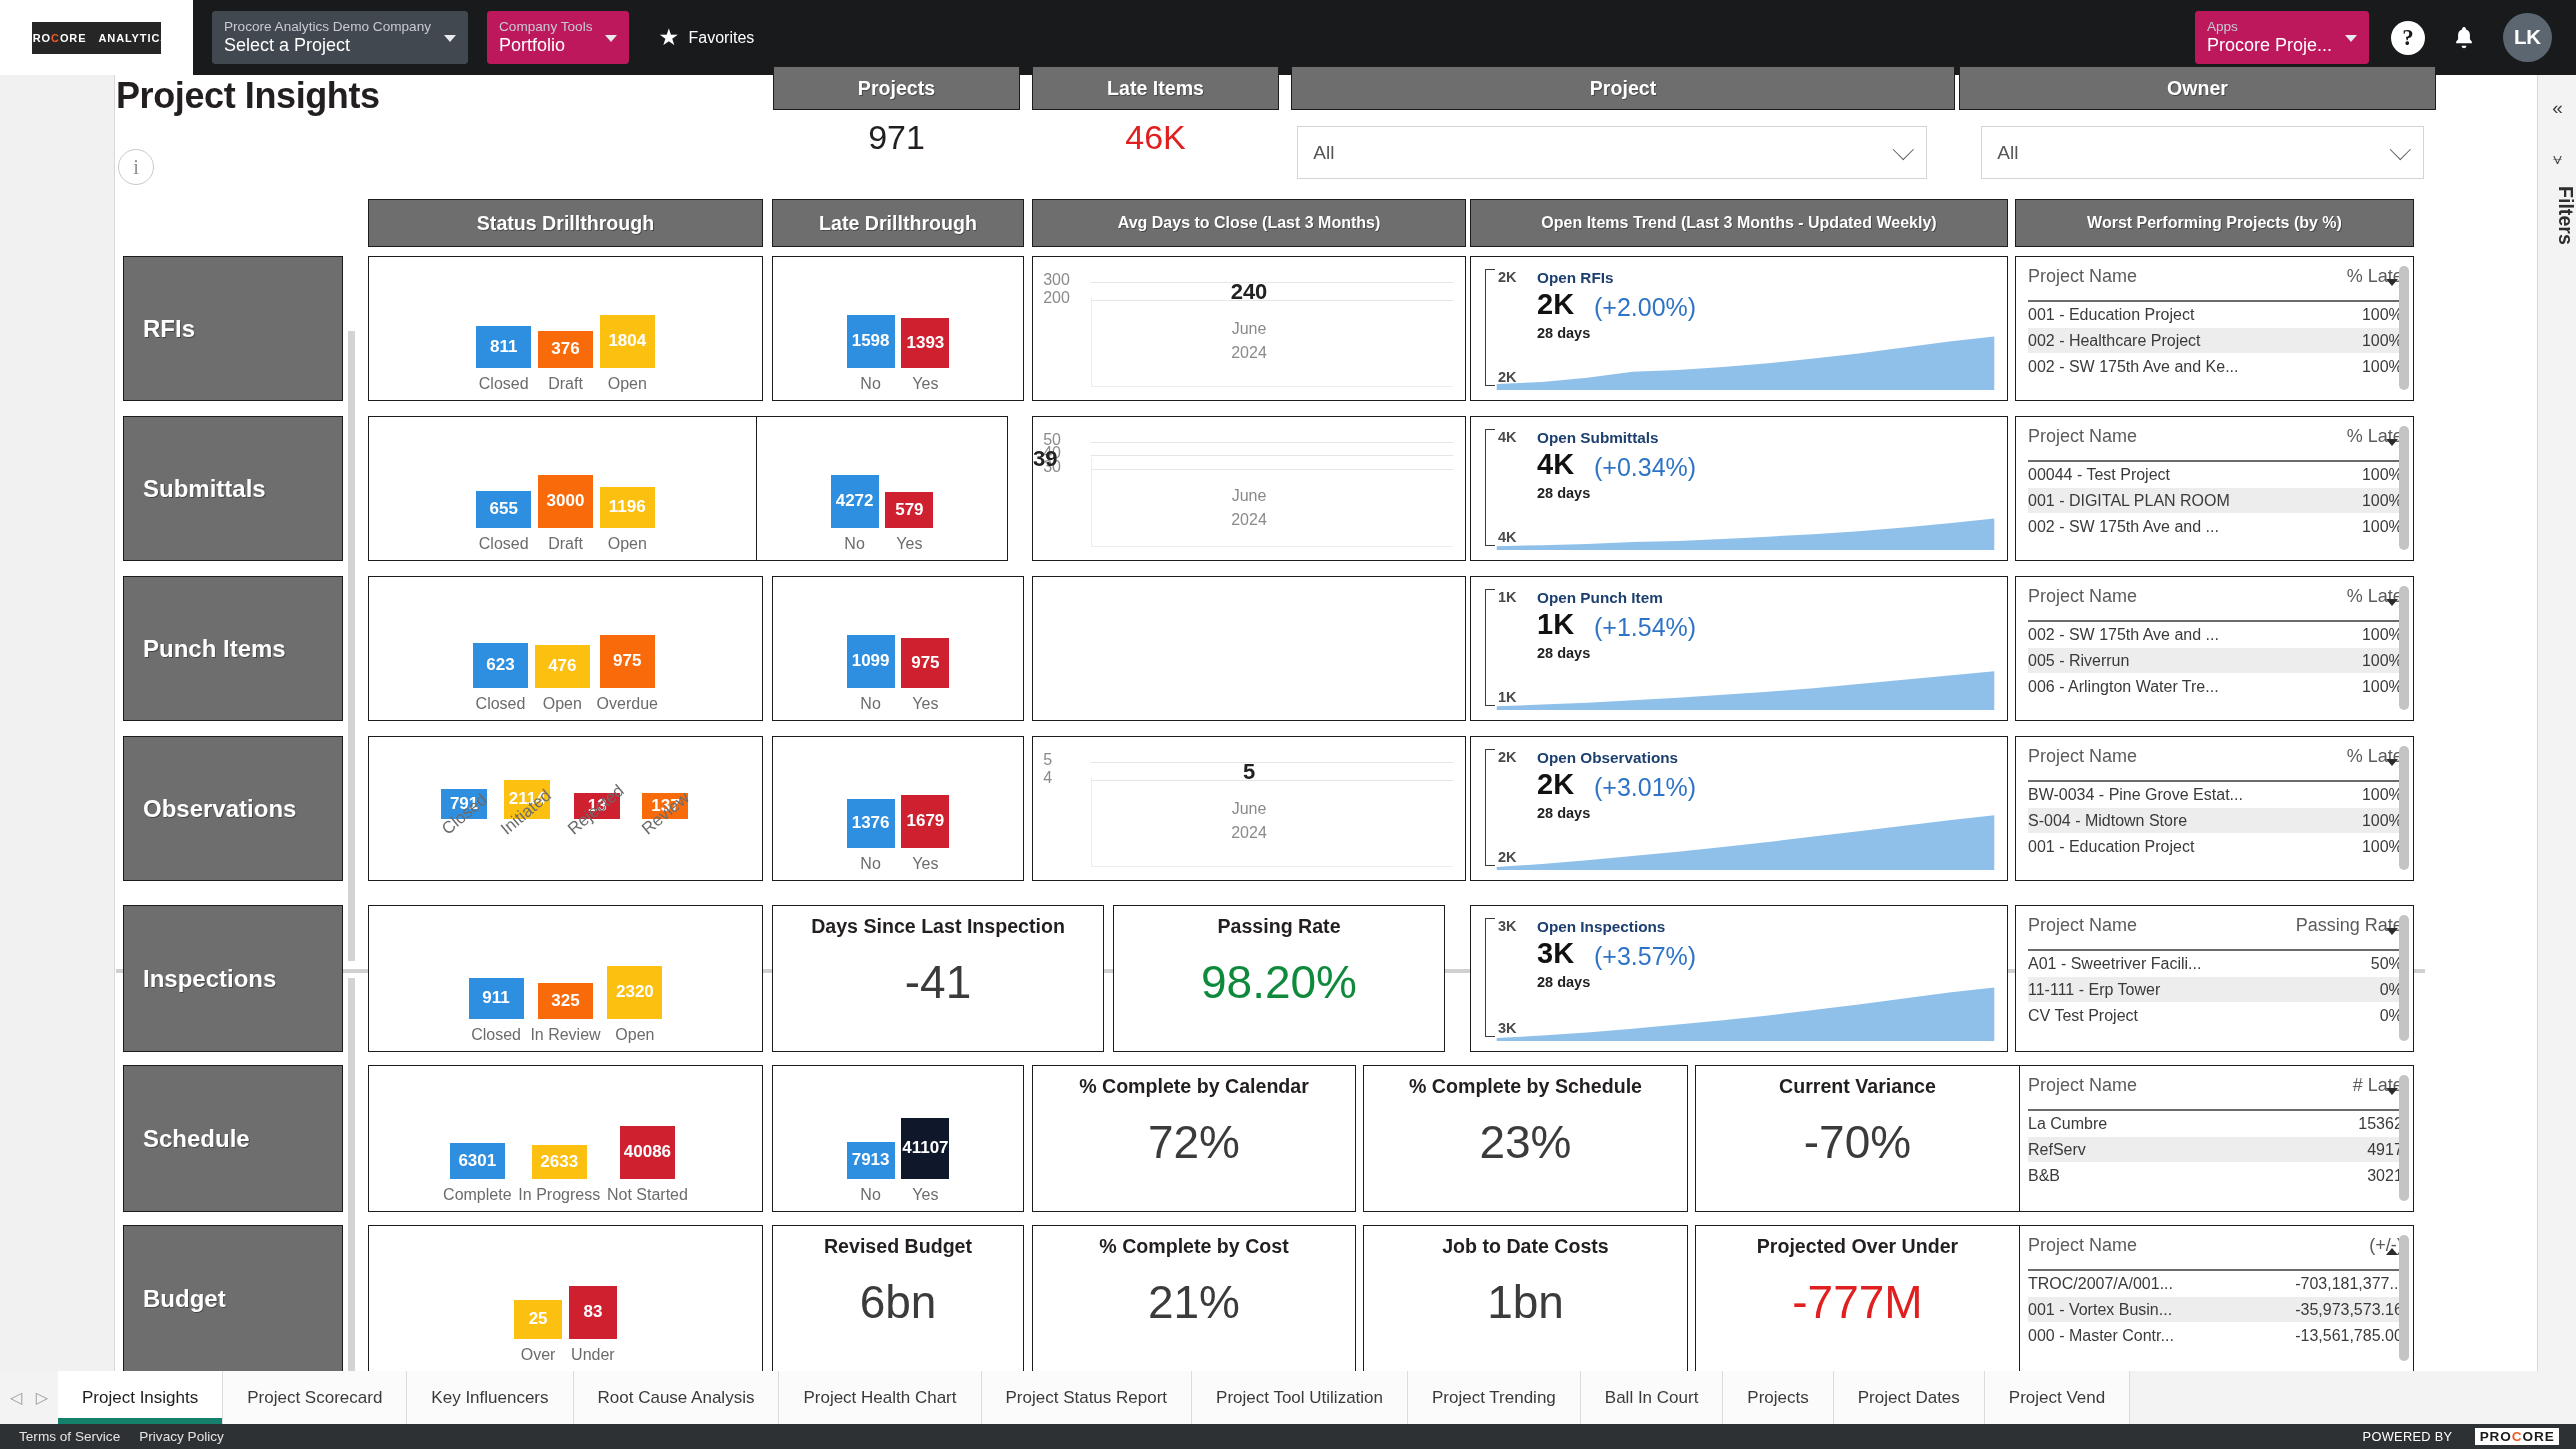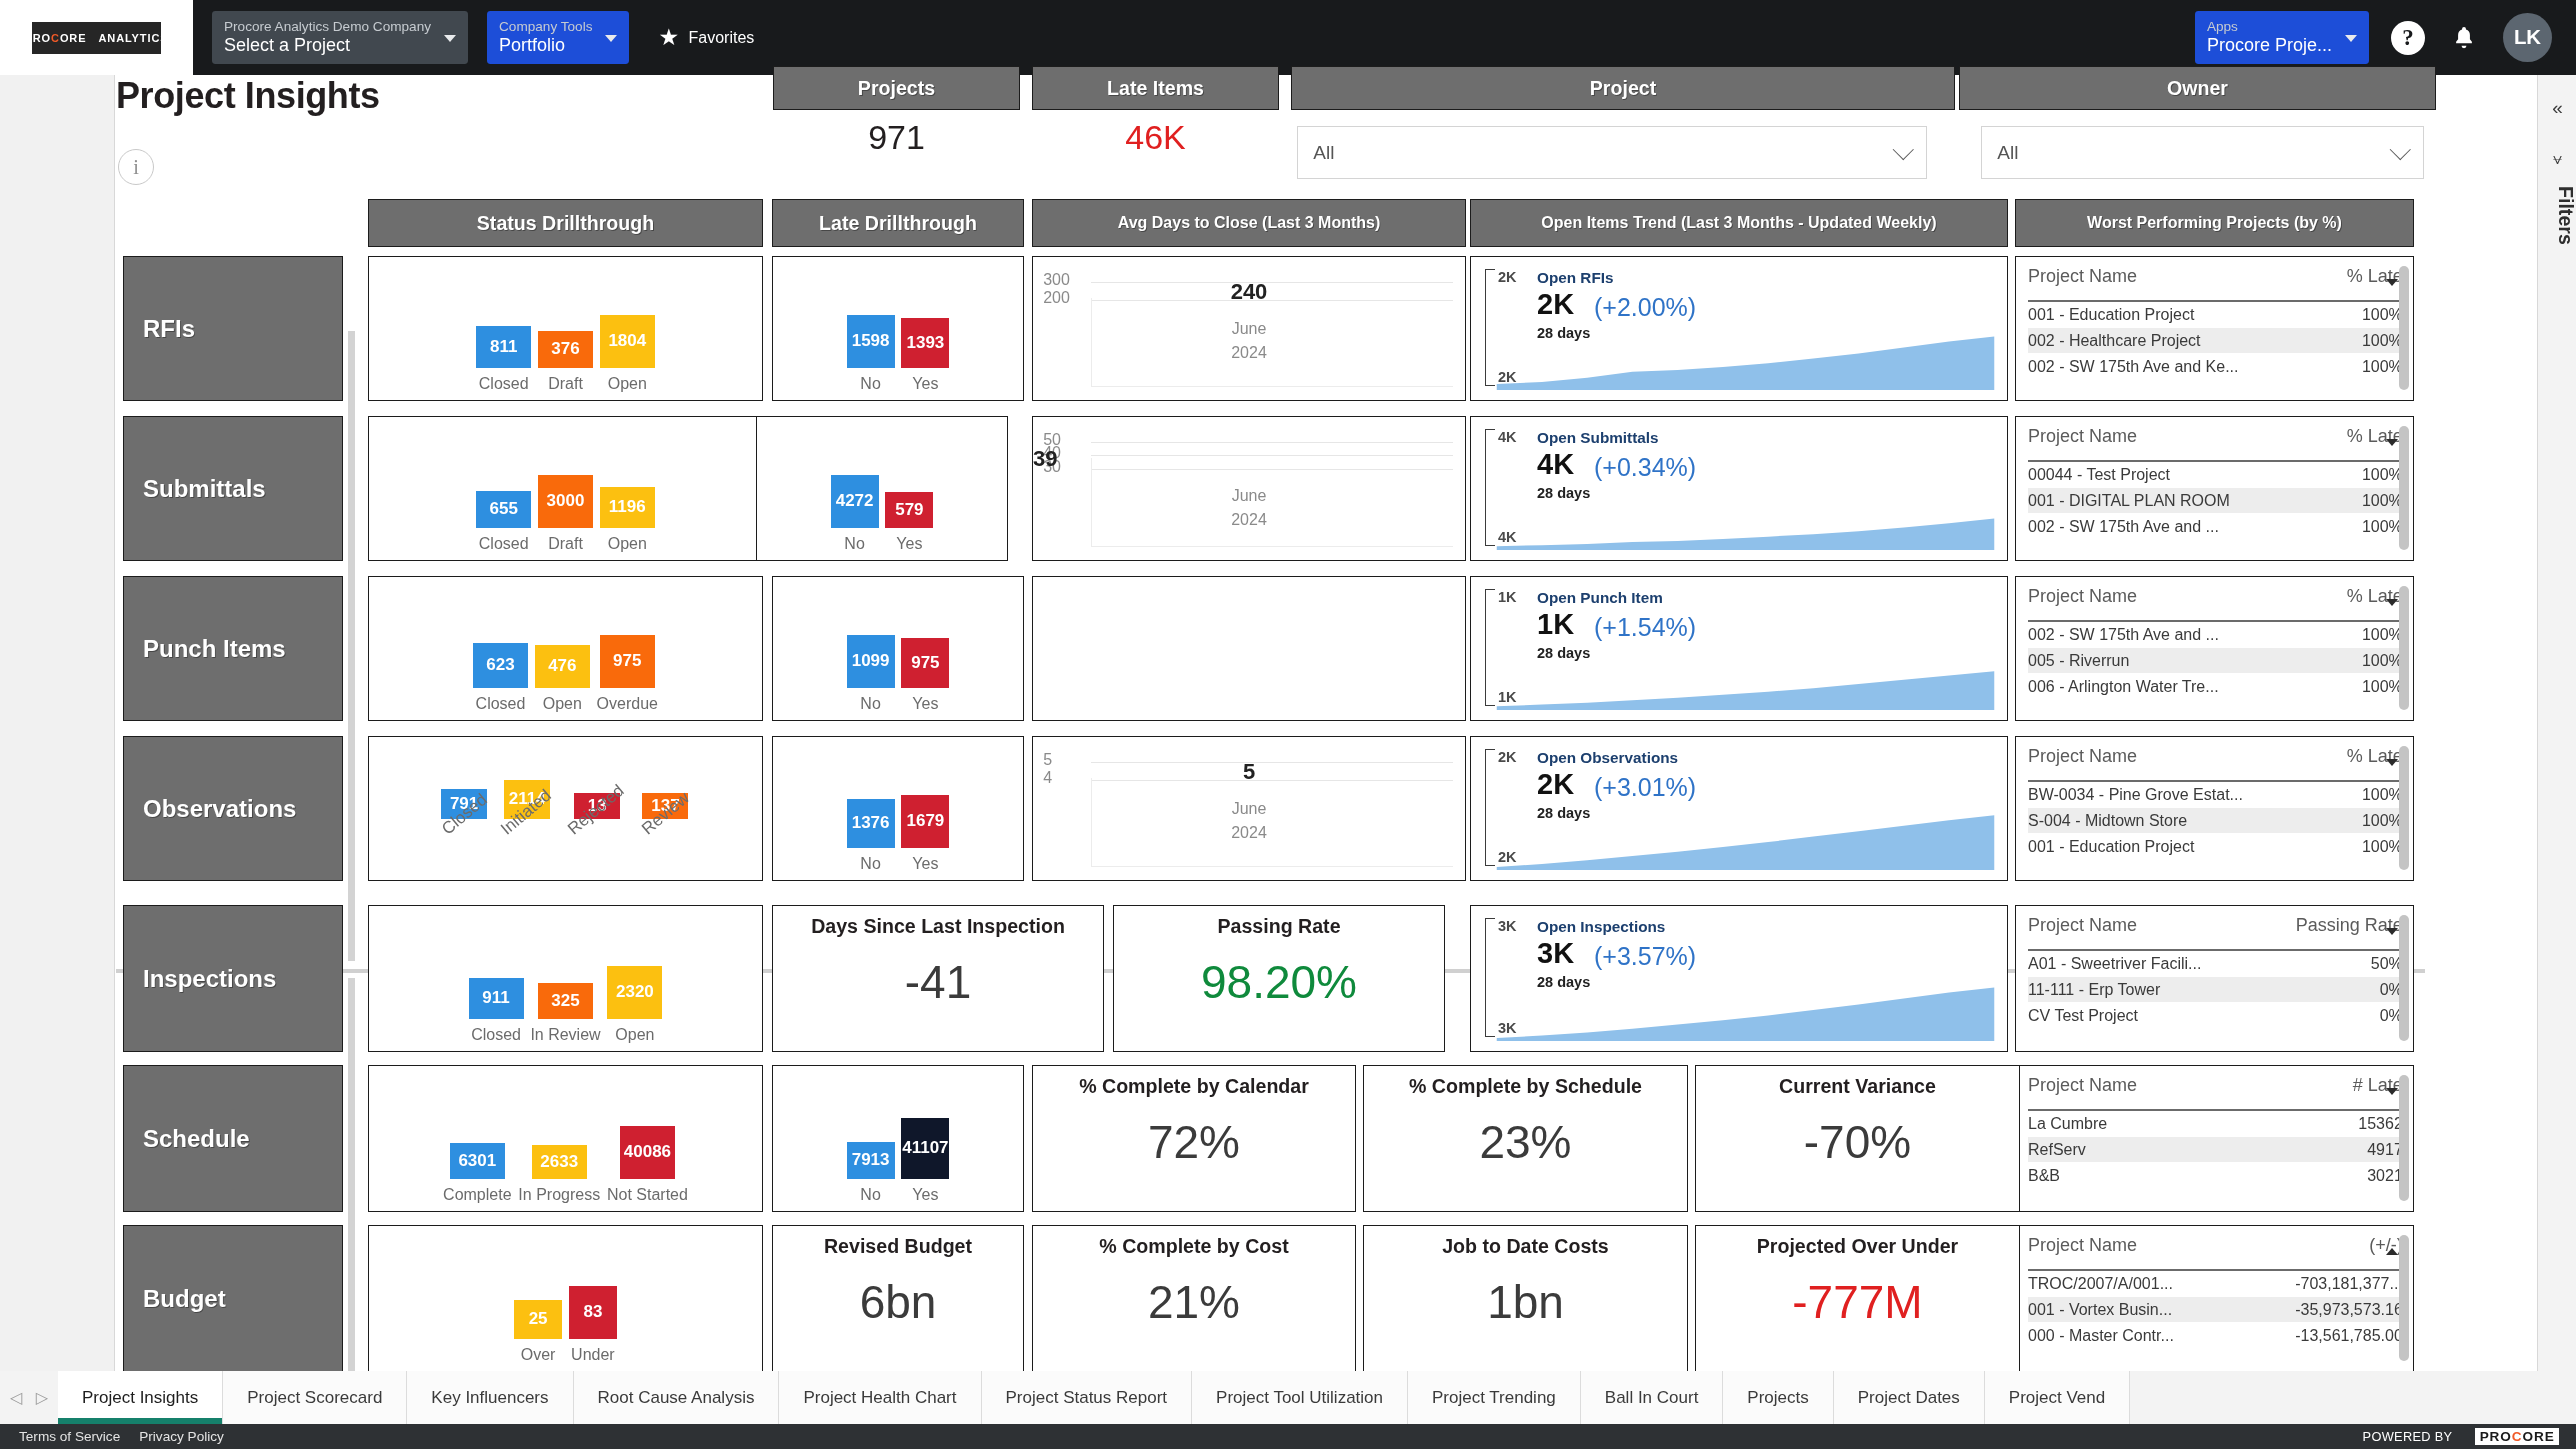--- a/index.html
+++ b/index.html
@@ -13,21 +13,21 @@
     align-items:center; justify-content:center; }
   #logo { width:129px; height:32px; background:#262626; color:#fff;
     display:flex; align-items:center; justify-content:center; gap:6px;
     font-size:11px; font-weight:bold; letter-spacing:0.9px; }
   #logo .procore-b { color:#fff; }
   #logo .procore-b i { color:#f05a28; font-style:normal; }
   #logo .divider { width:0.9px; height:17px; background:#888; }
   .navsel { height:53px; background:#41484f; border-radius:3.4px;
     padding:5.1px 37px 5.1px 12px; position:relative; margin-left:19px;
     display:flex; flex-direction:column; justify-content:center; cursor:pointer; }
-  .navsel.dark { background:#1d4ed8; }
+  .navsel.dark { background:#be185d; }
   .navsel .sub { font-size:13.6px; color:#c6cbd0; line-height:16px; }
   .navsel .main { font-size:18px; color:#fff; line-height:21px; }
   .caret { position:absolute; right:12px; top:50%; margin-top:-2.6px;
     width:0; height:0; border-left:6.8px solid transparent;
     border-right:6.8px solid transparent; border-top:7.7px solid #e8eaec; }
   #fav { display:flex; align-items:center; gap:9.4px; margin-left:29px; cursor:pointer; }
   #fav .star { font-size:23px; color:#fff; line-height:1; }
   #fav .lbl { font-size:16px; color:#fff; }
   #navright { margin-left:auto; display:flex; align-items:center; gap:22px; padding-right:24px; }
   .circ-icon { width:34px; height:34px; border-radius:50%; display:flex;

